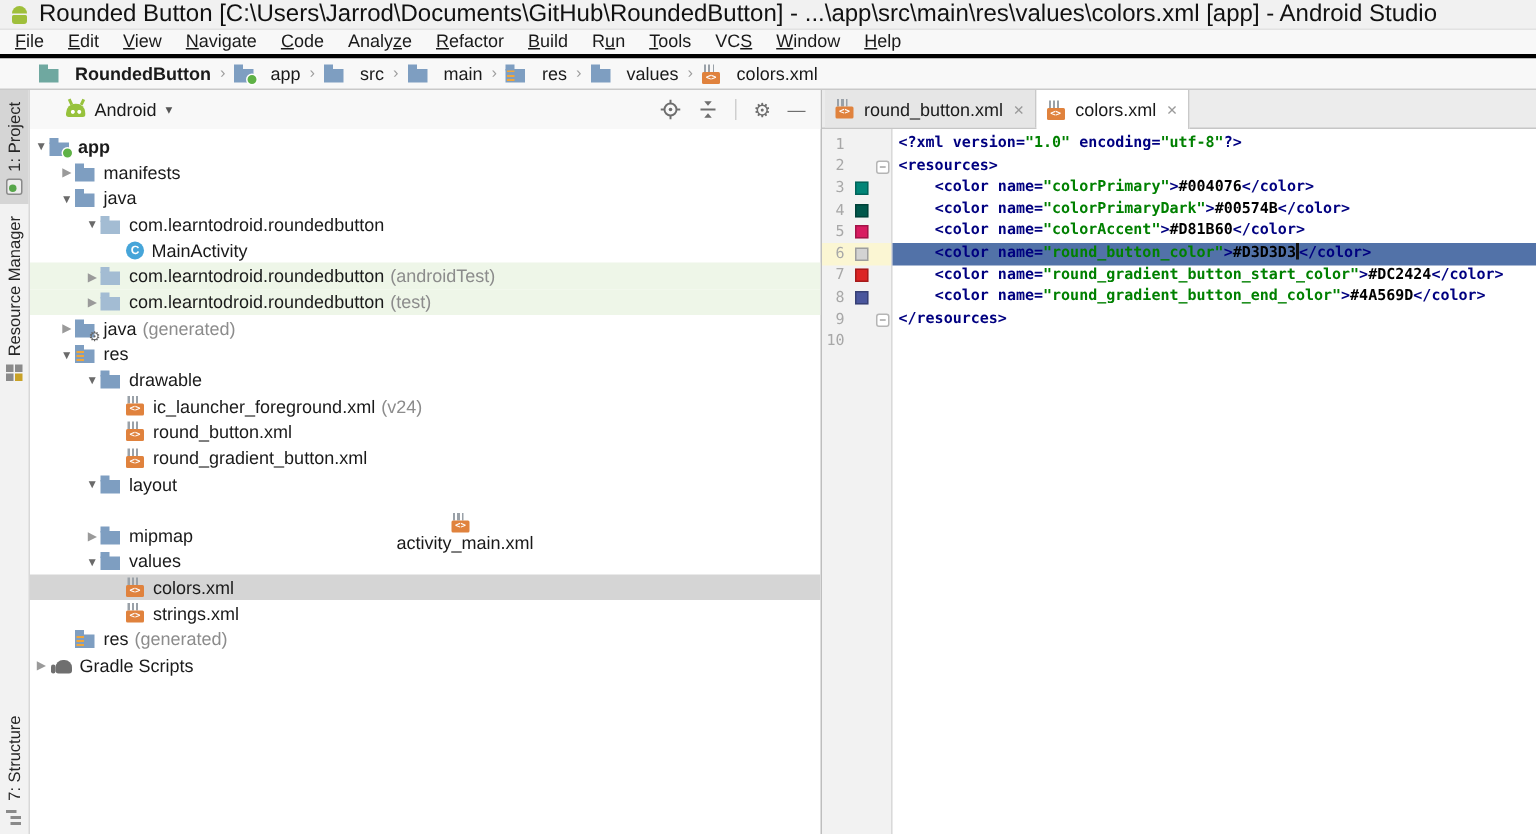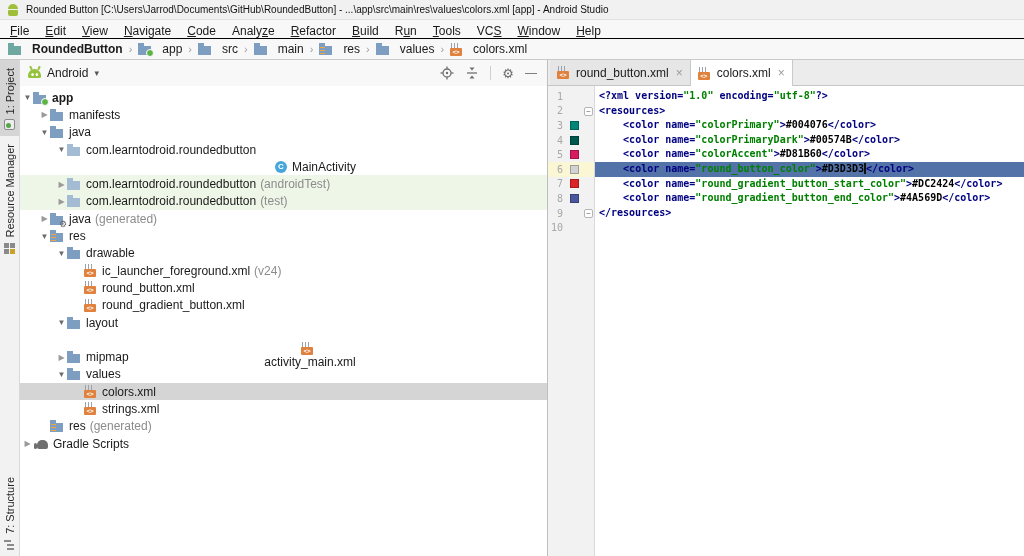--- a/index.html
+++ b/index.html
@@ -5,53 +5,53 @@
   * { box-sizing: border-box; }
   html,body { margin:0; padding:0; }
   body {
     width:1024px; height:556px; overflow:hidden; background:#fff;
     font-family:"Liberation Sans", sans-serif; -webkit-font-smoothing:antialiased;
   }
 
   
   .titlebar { height:20px; background:#F1F1F1; border-bottom:1px solid #E2E2E2;
     display:flex; align-items:center; gap:6px; padding:0 6px; }
-  .title-text { font-size:10px; color:#111; white-space:nowrap; }
+  .title-text { font-size:16px; color:#111; white-space:nowrap; }
   .studio-logo-icon { width:14px; height:14px; position:relative; flex:0 0 auto; }
   .studio-logo-icon::before { content:""; position:absolute; left:2px; top:1px; width:10px; height:5px;
     background:#9FBF3B; border-radius:5px 5px 0 0; }
   .studio-logo-icon::after { content:""; position:absolute; left:2px; top:7px; width:10px; height:6px;
     background:#9FBF3B; border-radius:1px 1px 2px 2px; }
 
-  .menubar { height:19px; background:#F8F8F8; display:flex; align-items:flex-end; padding:0 2px;
-    border-bottom:1px solid #000000; }
+  .menubar { height:19px; background:#F8F8F8; display:flex; align-items:flex-start; padding:0 2px;
+    border-bottom:3px solid #000000; }
   .menu-item { padding:0 8px; font-size:12px; color:#1A1A1A; cursor:default; }
   .mn { text-decoration:underline; }
 
   .crumbbar { height:21px; background:#F8F8F8; border-bottom:1px solid #C9C9C9;
     display:flex; align-items:center; padding:0 8px; font-size:12px; color:#1A1A1A; }
   .crumb { display:flex; align-items:center; gap:5px; white-space:nowrap; }
-  .crumb.bold { font-weight:bold; }
+  .crumb.bold { font-weight:bold;margin-left:18px; }
   .crumb-sep { color:#9E9E9E; font-size:11px; padding:0 6px; }
 
   
   .main { display:flex; height:496px; }
 
   .stripe { width:20px; background:#F2F2F2; border-right:1px solid #D8D8D8;
     display:flex; flex-direction:column; align-items:center; }
   .stripe-item { width:100%; display:flex; flex-direction:column; align-items:center;
     gap:5px; padding:8px 0 6px; }
   .stripe-item.active { background:#D5D5D5; }
   .vlabel { writing-mode:vertical-lr; transform:rotate(180deg); font-size:11px; color:#262626; }
   .spacer { flex:1; }
 
   .project-panel { width:528px; background:#fff; border-right:1px solid #BEBEBE;
     display:flex; flex-direction:column; }
   .panel-header { height:26px; background:#F8F8F8; display:flex; align-items:center;
-    gap:6px; padding:0 10px 0 8px; font-size:12px; color:#1A1A1A; }
+    gap:6px; padding:0 10px 0 24px; font-size:12px; color:#1A1A1A; }
   .dd-caret { font-size:9px; color:#555; }
   .ph-icons { margin-left:auto; display:flex; align-items:center; gap:11px; }
   .ph-sep { width:1px; height:14px; background:#CFCFCF; }
   .glyph-icon { color:#6E6E6E; font-size:13px; line-height:13px; }
 
   .android-head-icon { width:13px; height:9px; position:relative; flex:0 0 auto;
     border-radius:7px 7px 2px 2px;
     background:radial-gradient(circle at 35% 62%, #fff 1px, rgba(0,0,0,0) 1.6px),
                radial-gradient(circle at 68% 62%, #fff 1px, rgba(0,0,0,0) 1.6px), #97C23C; }
   .android-head-icon::before { content:""; position:absolute; top:-3px; left:2px; width:1.5px; height:4px;
@@ -269,21 +269,21 @@
         <div class="tree-row" style="padding-left: 19px;">
           <span class="arrow">▼</span>
           <span class="icon folder-icon"></span>
           <span class="row-label">java</span>
         </div>
         <div class="tree-row" style="padding-left: 36px;">
           <span class="arrow">▼</span>
           <span class="icon package-icon"></span>
           <span class="row-label">com.learntodroid.roundedbutton</span>
         </div>
-        <div class="tree-row" style="padding-left: 53px; justify-content: center;">
+        <div class="tree-row" style="padding-left: 53px;">
           <span class="arrow"></span>
           <span class="icon class-icon"></span>
           <span class="row-label">MainActivity</span>
         </div>
         <div class="tree-row green" style="padding-left: 36px;">
           <span class="arrow closed">▶</span>
           <span class="icon package-icon"></span>
           <span class="row-label">com.learntodroid.roundedbutton</span>
           <span class="suffix">(androidTest)</span>
         </div>

